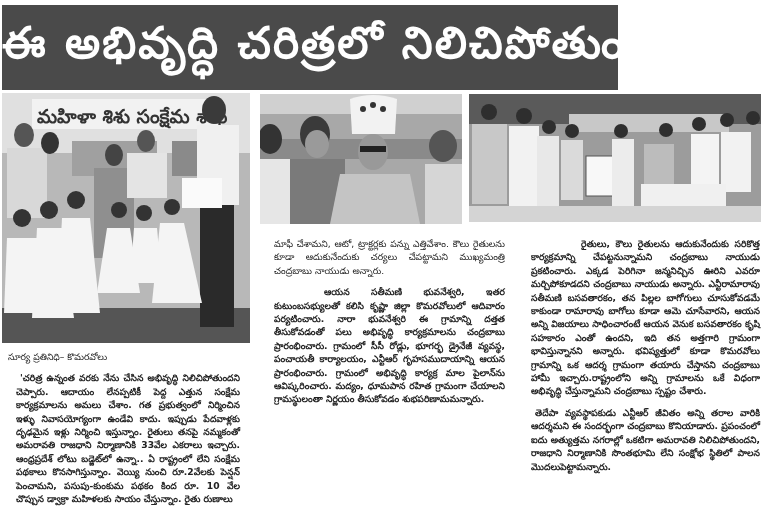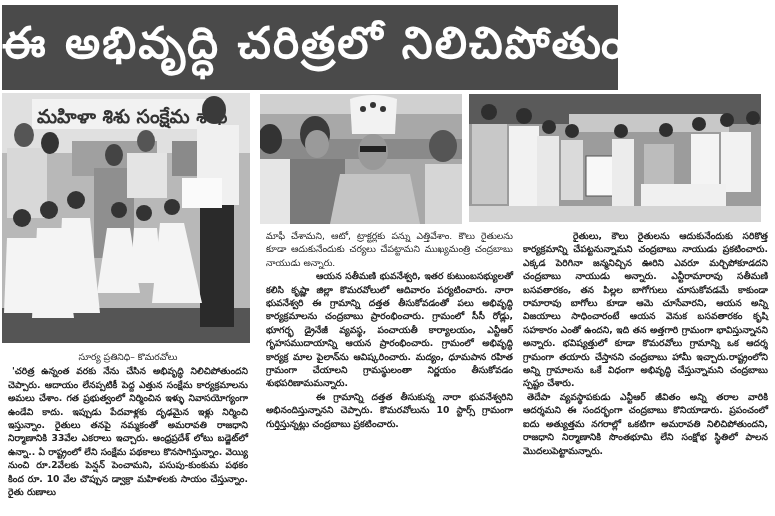--- a/index.html
+++ b/index.html
@@ -14,27 +14,27 @@
     overflow: hidden;
   }
 
   .photo { position: absolute; overflow: hidden; background: #9a9a9a; }
   .photo svg { width: 100%; height: 100%; display: block; }
   #photo1 { left: 2px; top: 93px; width: 248px; height: 250px; }
   #photo2 { left: 260px; top: 94px; width: 202px; height: 130px; }
   #photo3 { left: 469px; top: 94px; width: 292px; height: 128px; }
 
   .col { position: absolute; font-size: 9.2px; line-height: 13.4px; text-align: justify; color: #222; }
-  .col p { margin: 0; }
+  .col p { margin: 8px; }
   .col .indent { text-indent: 50px; font-weight: bold; }
   .col .indent-s { text-indent: 4px; font-weight: bold; }
   #col1 { left: 8px; top: 350px; width: 240px; }
   #col2 { left: 266px; top: 229px; width: 247px; }
   #col3 { left: 523px; top: 229px; width: 245px; }
-  .byline { text-align: center; font-size: 9.2px; margin-bottom: 1px; }
+  .byline { font-size: 9.2px; margin-bottom: 1px; }
 </style>
 </head>
 <body>
 
 <div class="headline">
   <span>ఈ అభివృద్ధి చరిత్రలో నిలిచిపోతుంది</span>
 </div>
 
 <div class="photo" id="photo1">
   <svg viewBox="0 0 248 250" preserveAspectRatio="none">
@@ -130,19 +130,18 @@
 </div>
 
 <div class="col" id="col1">
   <div class="byline">సూర్య ప్రతినిధి– కొమరవోలు</div>
   <p class="indent-s">'చరిత్ర ఉన్నంత వరకు నేను చేసిన అభివృద్ధి నిలిచిపోతుందని చెప్పారు. ఆదాయం లేనప్పటికీ పెద్ద ఎత్తున సంక్షేమ కార్యక్రమాలను అమలు చేశాం. గత ప్రభుత్వంలో నిర్మించిన ఇళ్ళు నివాసయోగ్యంగా ఉండేవి కాదు. ఇప్పుడు పేదవాళ్లకు దృఢమైన ఇళ్లు నిర్మించి ఇస్తున్నాం. రైతులు తనపై నమ్మకంతో అమరావతి రాజధాని నిర్మాణానికి 33వేల ఎకరాలు ఇచ్చారు. ఆంధ్రప్రదేశ్ లోటు బడ్జెట్‌లో ఉన్నా.. ఏ రాష్ట్రంలో లేని సంక్షేమ పథకాలు కొనసాగిస్తున్నాం. వెయ్యి నుంచి రూ.2వేలకు పెన్షన్ పెంచామని, పసుపు-కుంకుమ పథకం కింద రూ. 10 వేల చొప్పున డ్వాక్రా మహిళలకు సాయం చేస్తున్నాం. రైతు రుణాలు</p>
 </div>
 
 <div class="col" id="col2">
   <p>మాఫీ చేశామని, ఆటో, ట్రాక్టర్లకు పన్ను ఎత్తివేశాం. కౌలు రైతులను కూడా ఆదుకునేందుకు చర్యలు చేపట్టామని ముఖ్యమంత్రి చంద్రబాబు నాయుడు అన్నారు.</p>
   <p class="indent">ఆయన సతీమణి భువనేశ్వరి, ఇతర కుటుంబసభ్యులతో కలిసి కృష్ణా జిల్లా కొమరవోలులో ఆదివారం పర్యటించారు. నారా భువనేశ్వరి ఈ గ్రామాన్ని దత్తత తీసుకోవడంతో పలు అభివృద్ధి కార్యక్రమాలను చంద్రబాబు ప్రారంభించారు. గ్రామంలో సీసీ రోడ్లు, భూగర్భ డ్రైనేజీ వ్యవస్థ, పంచాయతీ కార్యాలయం, ఎన్టీఆర్ గృహసముదాయాన్ని ఆయన ప్రారంభించారు. గ్రామంలో అభివృద్ధి కార్యక్ర మాల పైలాన్‌ను ఆవిష్కరించారు. మద్యం, ధూమపాన రహిత గ్రామంగా చేయాలని గ్రామస్థులంతా నిర్ణయం తీసుకోవడం శుభపరిణామమన్నారు.</p>
-  <p class="indent">ఈ గ్రామాన్ని దత్తత తీసుకున్న నారా భువనేశ్వరిని అభినందిస్తున్నానని చెప్పారు. కొమరవోలును 10 స్టార్స్ గ్రామంగా గుర్తిస్తున్నట్లు చంద్రబాబు ప్రకటించారు.</p>
 </div>
 
 <div class="col" id="col3">
   <p class="indent">రైతులు, కౌలు రైతులను ఆదుకునేందుకు సరికొత్త కార్యక్రమాన్ని చేపట్టనున్నామని చంద్రబాబు నాయుడు ప్రకటించారు. ఎక్కడ పెరిగినా జన్మనిచ్చిన ఊరిని ఎవరూ మర్చిపోకూడదని చంద్రబాబు నాయుడు అన్నారు. ఎన్టీరామారావు సతీమణి బసవతారకం, తన పిల్లల బాగోగులు చూసుకోవడమే కాకుండా రామారావు బాగోలు కూడా ఆమె చూసేవారని, ఆయన అన్ని విజయాలు సాధించారంటే ఆయన వెనుక బసవతారకం కృషి సహకారం ఎంతో ఉందని, ఇది తన అత్తగారి గ్రామంగా భావిస్తున్నానని అన్నారు. భవిష్యత్తులో కూడా కొమరవోలు గ్రామాన్ని ఒక ఆదర్శ గ్రామంగా తయారు చేస్తానని చంద్రబాబు హామీ ఇచ్చారు.రాష్ట్రంలోని అన్ని గ్రామాలను ఒకే విధంగా అభివృద్ధి చేస్తున్నామని చంద్రబాబు స్పష్టం చేశారు.</p>
   <p class="indent-s">తెదేపా వ్యవస్థాపకుడు ఎన్టీఆర్ జీవితం అన్ని తరాల వారికి ఆదర్శమని ఈ సందర్భంగా చంద్రబాబు కొనియాడారు. ప్రపంచంలో ఐదు అత్యుత్తమ నగరాల్లో ఒకటిగా అమరావతి నిలిచిపోతుందని, రాజధాని నిర్మాణానికి సొంతభూమి లేని సంక్షోభ స్థితిలో పాలన మొదలుపెట్టామన్నారు.</p>
 </div>
 
 </body></html>

